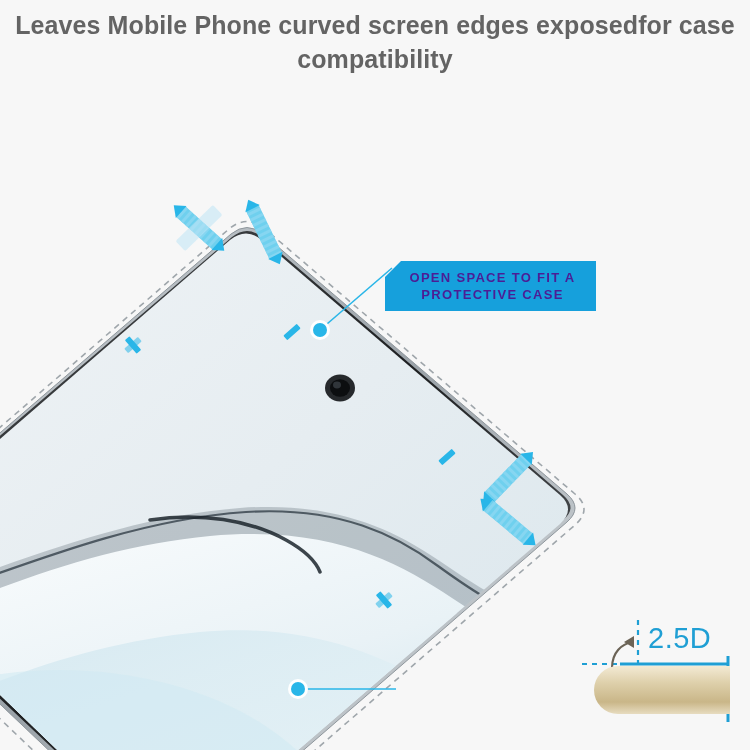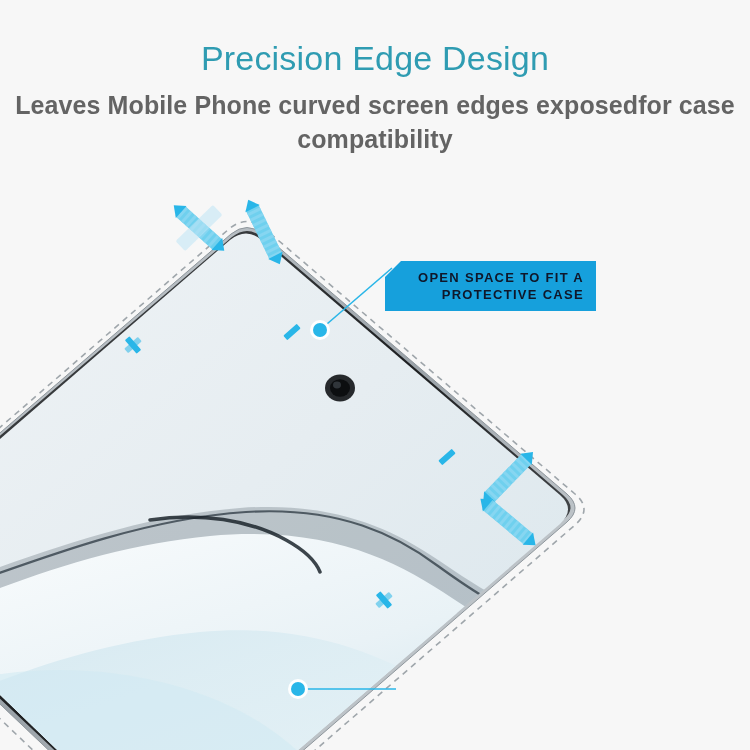--- a/index.html
+++ b/index.html
@@ -52,29 +52,29 @@
     top: 0;
     width: 750px;
     height: 750px;
     z-index: 10;
   }
 
   
   .callout {
     position: absolute;
     background: #16a0dc;
-    color: #0f172a;
+    color: #4c1d95;
     font-size: 13px;
     font-weight: 700;
     letter-spacing: 1.3px;
     line-height: 17px;
     padding: 8px 12px 8px 16px;
     z-index: 60;
     white-space: pre-line;
-    text-align: right;
+    text-align: center;
   }
   #callout-open-space {
     left: 385px;
     top: 261px;
     width: 183px;
     clip-path: polygon(16px 0, 100% 0, 100% 100%, 0 100%, 0 16px);
   }
   #callout-curved-edge {
     left: 389px;
     top: 646px;
@@ -100,21 +100,20 @@
     font-weight: 400;
     letter-spacing: 0.5px;
   }
 </style>
 </head>
 <body>
 
 <div id="root">
 
   <div id="header">
-    <h1 id="title">Precision Edge Design</h1>
     <p id="subtitle">Leaves Mobile Phone curved screen edges
 exposedfor case compatibility</p>
   </div>
 
   <svg id="artwork" viewBox="0 0 750 750" xmlns="http://www.w3.org/2000/svg">
     <defs>
 
       <linearGradient id="gBody" x1="0" y1="0" x2="1" y2="1">
         <stop offset="0" stop-color="#f2f5f7"></stop>
         <stop offset="0.45" stop-color="#e6edf1"></stop>
@@ -250,14 +249,40 @@
         <circle cx="298" cy="689" r="10" fill="#ffffff"></circle>
         <circle cx="298" cy="689" r="7" fill="#29b6e8"></circle>
       </g>
     </g>
   </svg>
 
   <div id="callout-open-space" class="callout">OPEN SPACE TO FIT A
 PROTECTIVE CASE</div>
 
 
+  <div id="diagram-25d">
+    <svg width="190" height="110" viewBox="0 0 190 110" xmlns="http://www.w3.org/2000/svg">
+      <defs>
+        <linearGradient id="gGlass" x1="0" y1="0" x2="0" y2="1">
+          <stop offset="0" stop-color="#f3ead4"></stop>
+          <stop offset="0.35" stop-color="#ded0ab"></stop>
+          <stop offset="0.75" stop-color="#c9b688"></stop>
+          <stop offset="1" stop-color="#e7dcc0"></stop>
+        </linearGradient>
+      </defs>
+
+      <line x1="78" y1="8" x2="78" y2="52" stroke="#1f9fd4" stroke-width="2.2" stroke-dasharray="5 5"></line>
+
+      <line x1="22" y1="52" x2="78" y2="52" stroke="#1f9fd4" stroke-width="2.2" stroke-dasharray="5 5"></line>
+
+      <line x1="60" y1="52" x2="168" y2="52" stroke="#1f9fd4" stroke-width="3"></line>
+
+      <line x1="168" y1="44" x2="168" y2="110" stroke="#1f9fd4" stroke-width="3"></line>
+
+      <path d="M 52 56 C 52 40 62 32 72 30" fill="none" stroke="#6b6356" stroke-width="2.2" stroke-linecap="round"></path>
+      <polygon points="74,24 74,36 64,30" fill="#6b6356"></polygon>
+
+      <path d="M 58 54 L 170 54 L 170 102 L 58 102 A 24 24 0 0 1 58 54 Z" fill="url(#gGlass)"></path>
+    </svg>
+    <div id="diagram-label">2.5D</div>
+  </div>
 
 </div>
 
 </body></html>

